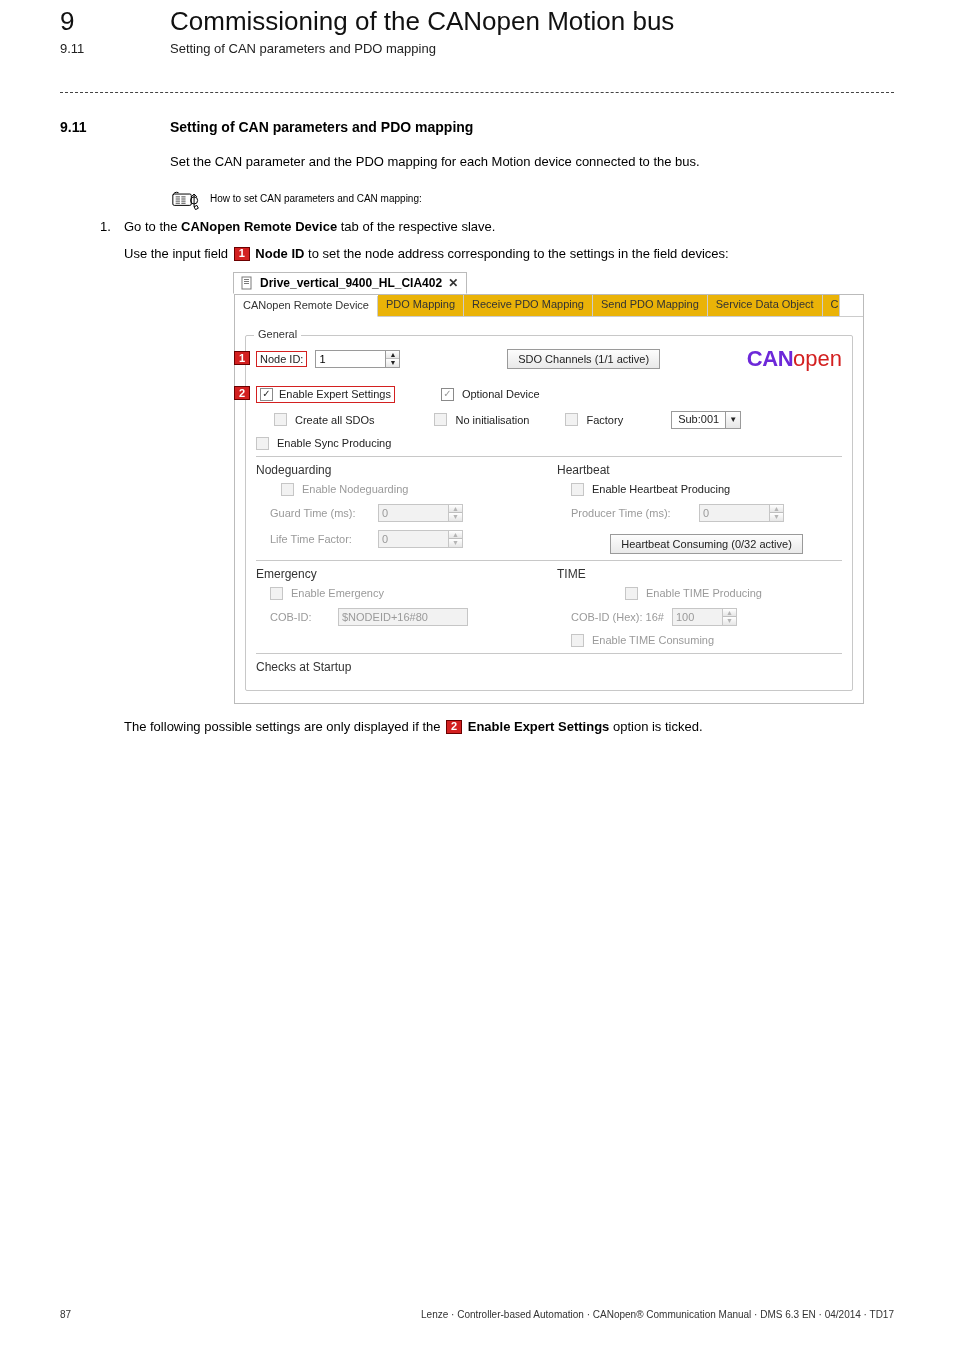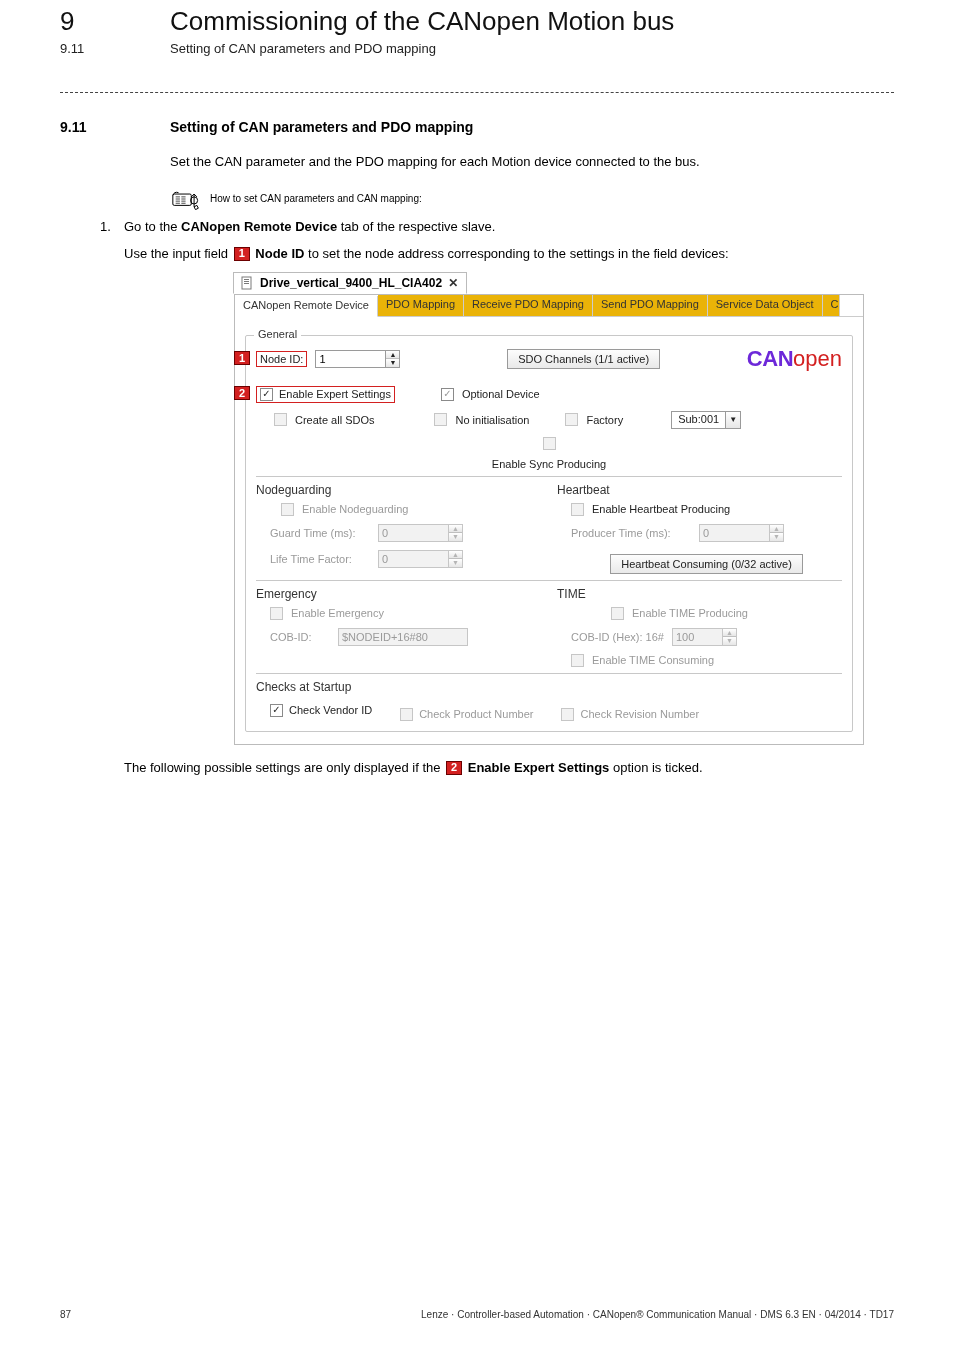--- a/index.html
+++ b/index.html
@@ -448,21 +448,21 @@
             <span style="width:20px;"></span>
             <span class="chk disabled"></span>
             <span class="lbl">Factory</span>
             <span style="width:32px;"></span>
             <div class="dropdown">
               <span>Sub:001</span>
               <span class="arrow">▼</span>
             </div>
           </div>
 
-          <div class="row" style="margin-left:0;flex-direction:column;">
+          <div class="row" style="margin-left:0;">
             <span class="chk disabled"></span>
             <span class="lbl">Enable Sync Producing</span>
           </div>
 
           <div class="two-col subbox">
             <div>
               <div class="subhead">Nodeguarding</div>
               <div class="row" style="margin-left:14px;padding-left:11px;">
                 <span class="chk disabled"></span>
                 <span class="lbl disabled">Enable Nodeguarding</span>
@@ -517,21 +517,21 @@
                 <span class="chk disabled"></span>
                 <span class="lbl disabled">Enable Emergency</span>
               </div>
               <div class="row" style="margin-left:14px;">
                 <span class="lbl disabled" style="width:60px;">COB-ID:</span>
                 <input class="input-text disabled-bg" style="width: 130px;" type="text" value="$NODEID+16#80">
               </div>
             </div>
             <div>
               <div class="subhead">TIME</div>
-              <div class="row" style="margin-left:6px;padding-left:48px;">
+              <div class="row" style="margin-left:20px;padding-left:48px;">
                 <span class="chk disabled"></span>
                 <span class="lbl disabled">Enable TIME Producing</span>
               </div>
               <div class="row" style="margin-left:14px;">
                 <span class="lbl disabled">COB-ID (Hex):   16#</span>
                 <div class="spinner disabled">
                   <input type="text" style="width: 50px;" value="100">
                   <div class="spins">
                       <span>▲</span>
                       <span>▼</span>
@@ -540,34 +540,20 @@
               </div>
               <div class="row" style="margin-left:14px;">
                 <span class="chk disabled"></span>
                 <span class="lbl disabled">Enable TIME Consuming</span>
               </div>
             </div>
           </div>
 
           <div class="subbox">
             <div class="subhead">Checks at Startup</div>
-            <div class="row" style="margin-left:14px; gap:28px;">
-              <span class="row" style="gap:6px;">
-                <span class="chk checked"></span>
-                <span class="lbl">Check Vendor ID</span>
-              </span>
-              <span class="row" style="gap:6px;">
-                <span class="chk disabled"></span>
-                <span class="lbl disabled">Check Product Number</span>
-              </span>
-              <span class="row" style="gap:6px;">
-                <span class="chk disabled"></span>
-                <span class="lbl disabled">Check Revision Number</span>
-              </span>
-            </div>
           </div>
 
         </div>
       </div>
     </div>
   </div>
 
   <div class="body-indent step-continue">
     <span>The following possible settings are only displayed if the </span><span class="marker">2</span><b> Enable Expert Settings</b><span> option is ticked.</span>
   </div>

